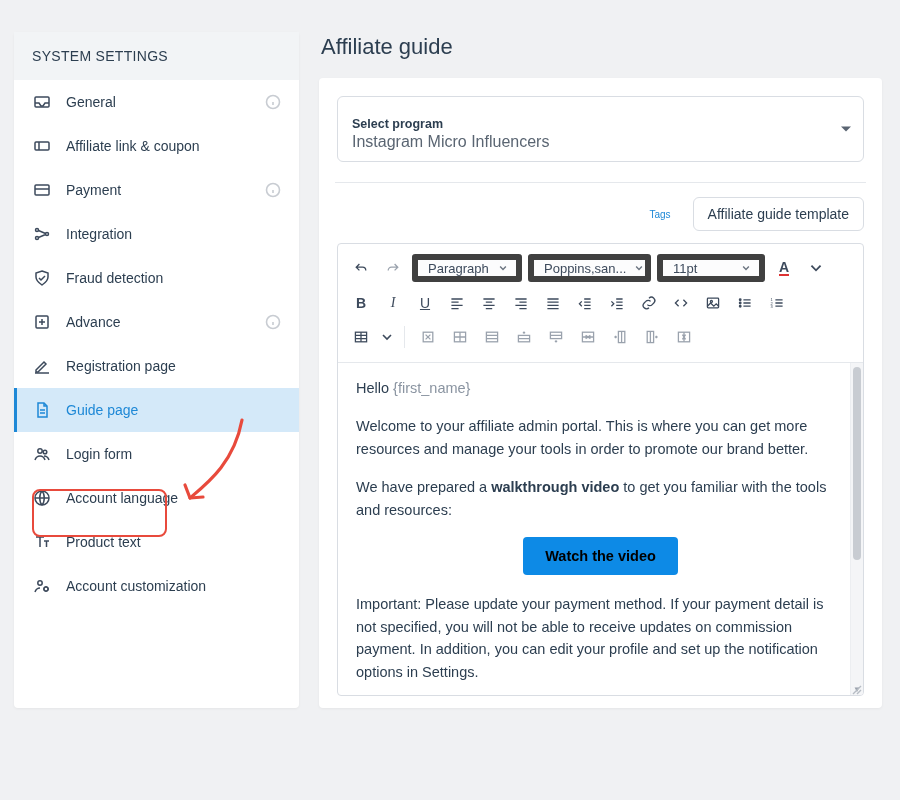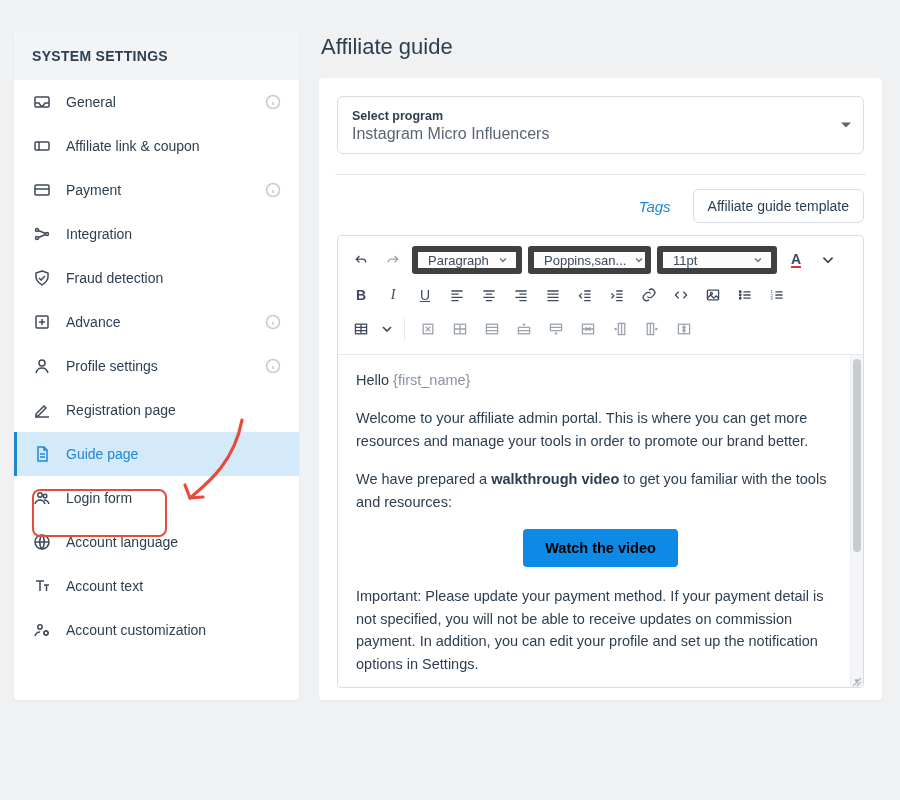--- a/index.html
+++ b/index.html
@@ -22,21 +22,21 @@
   border-radius: 4px;
   box-shadow: 0 1px 3px rgba(0,0,0,0.05);
   flex-shrink: 0;
   padding-bottom: 8px;
   position: relative;
 }
 .section-head {
   background: #f2f4f6;
   padding: 16px 18px;
   font-size: 14px;
-  font-weight: 700;
+  font-weight: 400;
   color: #2c3e50;
   letter-spacing: 0.3px;
 }
 .nav-item {
   display: flex;
   align-items: center;
   padding: 12px 18px;
   font-size: 14px;
   color: #2c3e50;
   cursor: pointer;
@@ -97,21 +97,21 @@
 }
 .card {
   background:#fff;
   border-radius:4px;
   box-shadow: 0 1px 3px rgba(0,0,0,0.05);
   padding: 18px 18px 12px;
 }
 .program-select {
   border:1px solid #d9dde3;
   border-radius:6px;
-  padding: 12px 14px 10px;
+  padding: 20px 14px 10px;
   position:relative;
   cursor:pointer;
 }
 .program-select .lbl {
   font-size:12.5px;
   font-weight:700;
   color:#2c3e50;
 }
 .program-select .val {
   font-size:16px;
@@ -135,23 +135,22 @@
 }
 .top-actions {
   display:flex;
   justify-content:flex-end;
   align-items:center;
   gap:22px;
   margin-bottom:12px;
 }
 .link-btn {
   color:#1e88d6;
-  font-size:15px;
+  font-size:10px;
   cursor:pointer;
-  font-style:italic;
 }
 .outline-btn {
   border:1px solid #d9dde3;
   background:#fff;
   padding:8px 14px;
   font-size:14px;
   border-radius:6px;
   cursor:pointer;
   color:#2c3e50;
 }
@@ -366,29 +365,20 @@
         <svg class="ic" viewBox="0 0 20 20">
           <use href="#i-plus-box"></use>
         </svg>
         <span>Advance</span>
         <svg class="tail" viewBox="0 0 16 16">
           <use href="#i-info"></use>
         </svg>
       </div>
       <div class="nav-item">
         <svg class="ic" viewBox="0 0 20 20">
-          <use href="#i-user"></use>
-        </svg>
-        <span>Profile settings</span>
-        <svg class="tail" viewBox="0 0 16 16">
-          <use href="#i-info"></use>
-        </svg>
-      </div>
-      <div class="nav-item">
-        <svg class="ic" viewBox="0 0 20 20">
           <use href="#i-edit"></use>
         </svg>
         <span>Registration page</span>
       </div>
       <div class="nav-item active">
         <svg class="ic" viewBox="0 0 20 20">
           <use href="#i-doc"></use>
         </svg>
         <span>Guide page</span>
       </div>
@@ -401,21 +391,21 @@
       <div class="nav-item">
         <svg class="ic" viewBox="0 0 20 20">
           <use href="#i-globe"></use>
         </svg>
         <span>Account language</span>
       </div>
       <div class="nav-item">
         <svg class="ic" viewBox="0 0 20 20">
           <use href="#i-type"></use>
         </svg>
-        <span>Account text</span>
+        <span>Product text</span>
       </div>
       <div class="nav-item">
         <svg class="ic" viewBox="0 0 20 20">
           <use href="#i-user-gear"></use>
         </svg>
         <span>Account customization</span>
       </div>
       <div class="highlight-box" style="left: 18px; top: 457px; width: 135px; height: 48px;"></div>
       <svg class="arrow-annot" viewBox="0 0 80 100" width="80" height="100" style="left: 160px; top: 380px;">
         <path d="M68 8 C 60 50, 35 70, 16 86" stroke="#e84a3c" stroke-width="3.2" fill="none" stroke-linecap="round"></path>
@@ -454,21 +444,21 @@
                 <svg class="chev" viewBox="0 0 14 14">
                   <use href="#i-chev"></use>
                 </svg>
               </div>
             <div class="dd" style="width:123px">
                 <span>Poppins,san...</span>
                 <svg class="chev" viewBox="0 0 14 14">
                   <use href="#i-chev"></use>
                 </svg>
               </div>
-            <div class="dd" style="width:120px">
+            <div class="dd" style="width:108px">
                 <span>11pt</span>
                 <svg class="chev" viewBox="0 0 14 14">
                   <use href="#i-chev"></use>
                 </svg>
               </div>
             <div class="tbtn">
                 <span style="font-weight:600;border-bottom:2px solid #d33;line-height:1">A</span>
               </div>
             <div class="tbtn">
                 <svg class="chev" viewBox="0 0 14 14">

